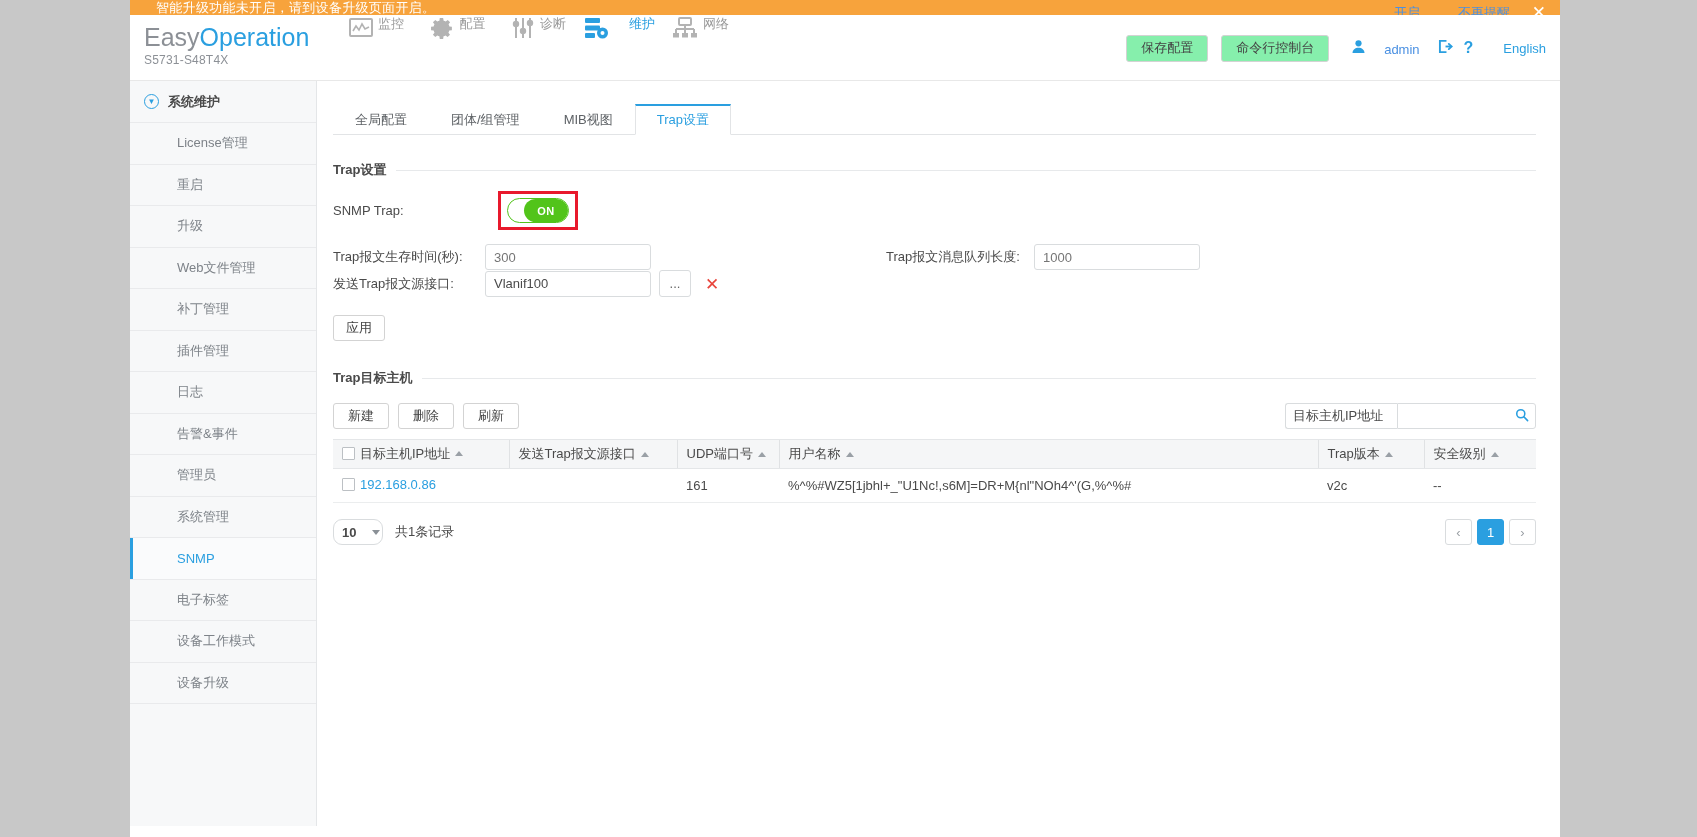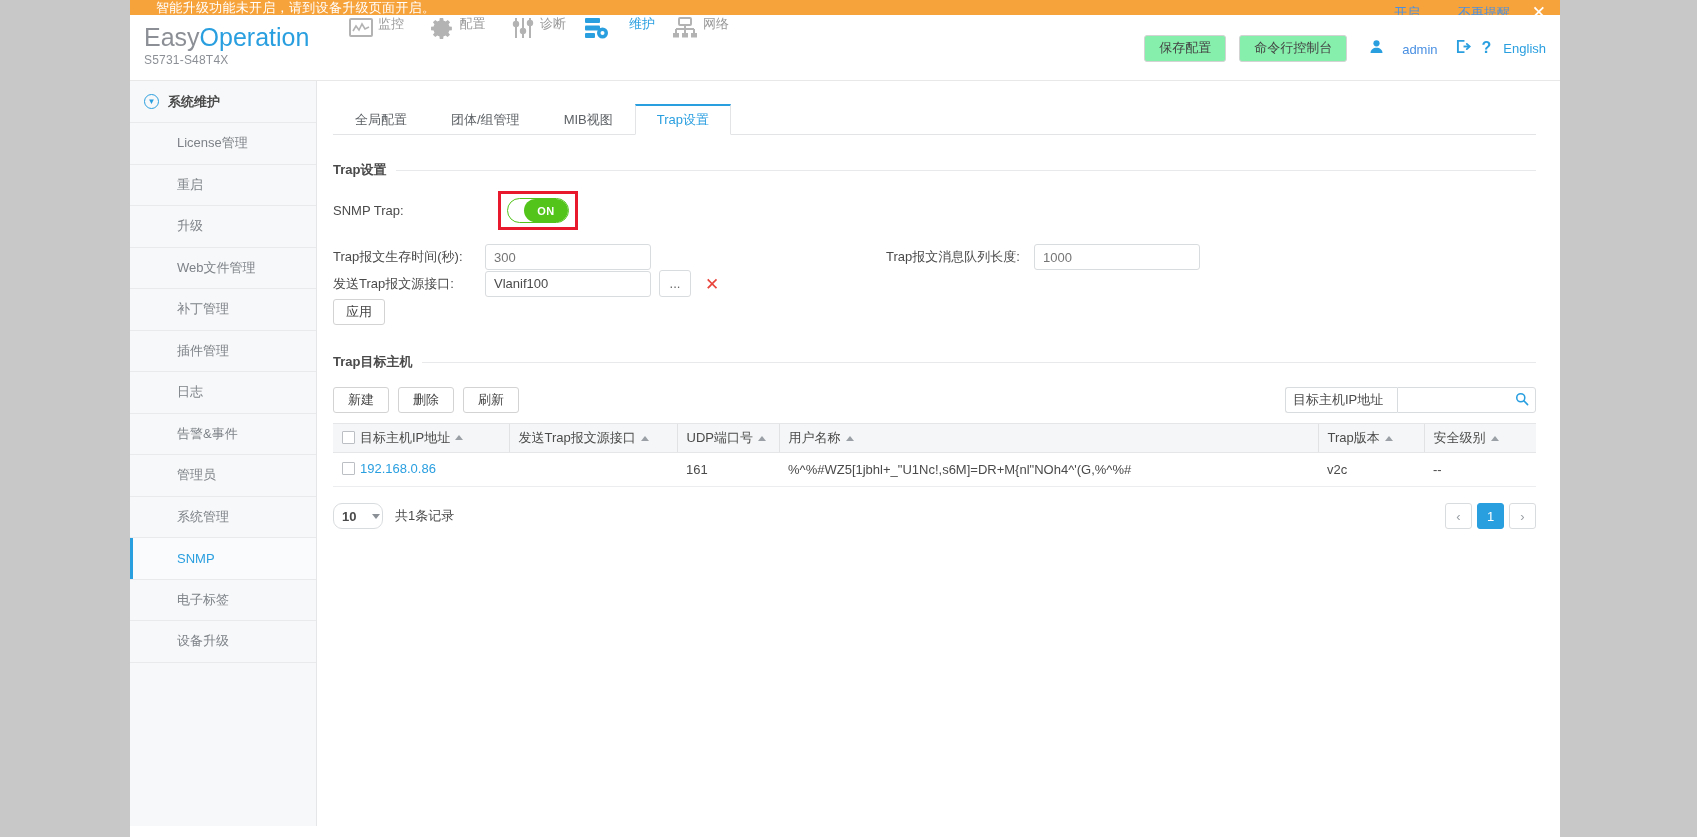--- a/index.html
+++ b/index.html
@@ -91,21 +91,21 @@
     cursor: pointer;
     white-space: nowrap;
   }
   .btn-outline + .btn-outline { margin-left: 13px; }
   .user-block {
     display: flex; align-items: flex-end; gap: 18px;
     margin-left: 22px;
   }
   .user-name { color: #4a90e2; font-size: 13px; }
   .help-q { color: #2a9fe0; font-size: 16px; font-weight: bold; cursor: pointer; margin-left: 10px; }
-  .lang { color: #2a9fe0; font-size: 13px; margin-left: 12px; cursor: pointer; }
+  .lang { color: #2a9fe0; font-size: 13px; margin-left: 30px; cursor: pointer; }
 
   
   .body-wrap { display: flex; height: 745px; }
 
   .sidebar {
     width: 187px;
     background: #f7f8f9;
     border-right: 1px solid #e4e6e8;
     flex: 0 0 187px;
   }
@@ -227,21 +227,21 @@
     display: flex; align-items: center; justify-content: center;
     color: #fff; font-size: 11px; font-weight: bold; letter-spacing: .5px;
   }
 
   .right-field {
     position: absolute; left: 553px; display: flex; align-items: center;
   }
   .right-field .lbl { width: 148px; text-align: left; }
 
   .apply-btn {
-    margin-top: 2px;
+    margin-top: 18px;
     width: 52px; height: 26px;
     border: 1px solid #d3d3d3; border-radius: 3px;
     background: #fff; font-size: 13px; color: #444;
     font-family: inherit; cursor: pointer;
   }
 
   
   .tbl-toolbar {
     display: flex; align-items: center;
     margin-top: 16px;
@@ -508,20 +508,23 @@
           <span>管理员</span>
         </div>
       <div class="side-item">
           <span>系统管理</span>
         </div>
       <div class="side-item active">
           <span>SNMP</span>
         </div>
       <div class="side-item">
           <span>电子标签</span>
+        </div>
+      <div class="side-item">
+          <span>设备工作模式</span>
         </div>
       <div class="side-item">
           <span>设备升级</span>
         </div>
     </div>
 
     <div class="main">
 
       <div class="tabs">
         <div class="tab">

